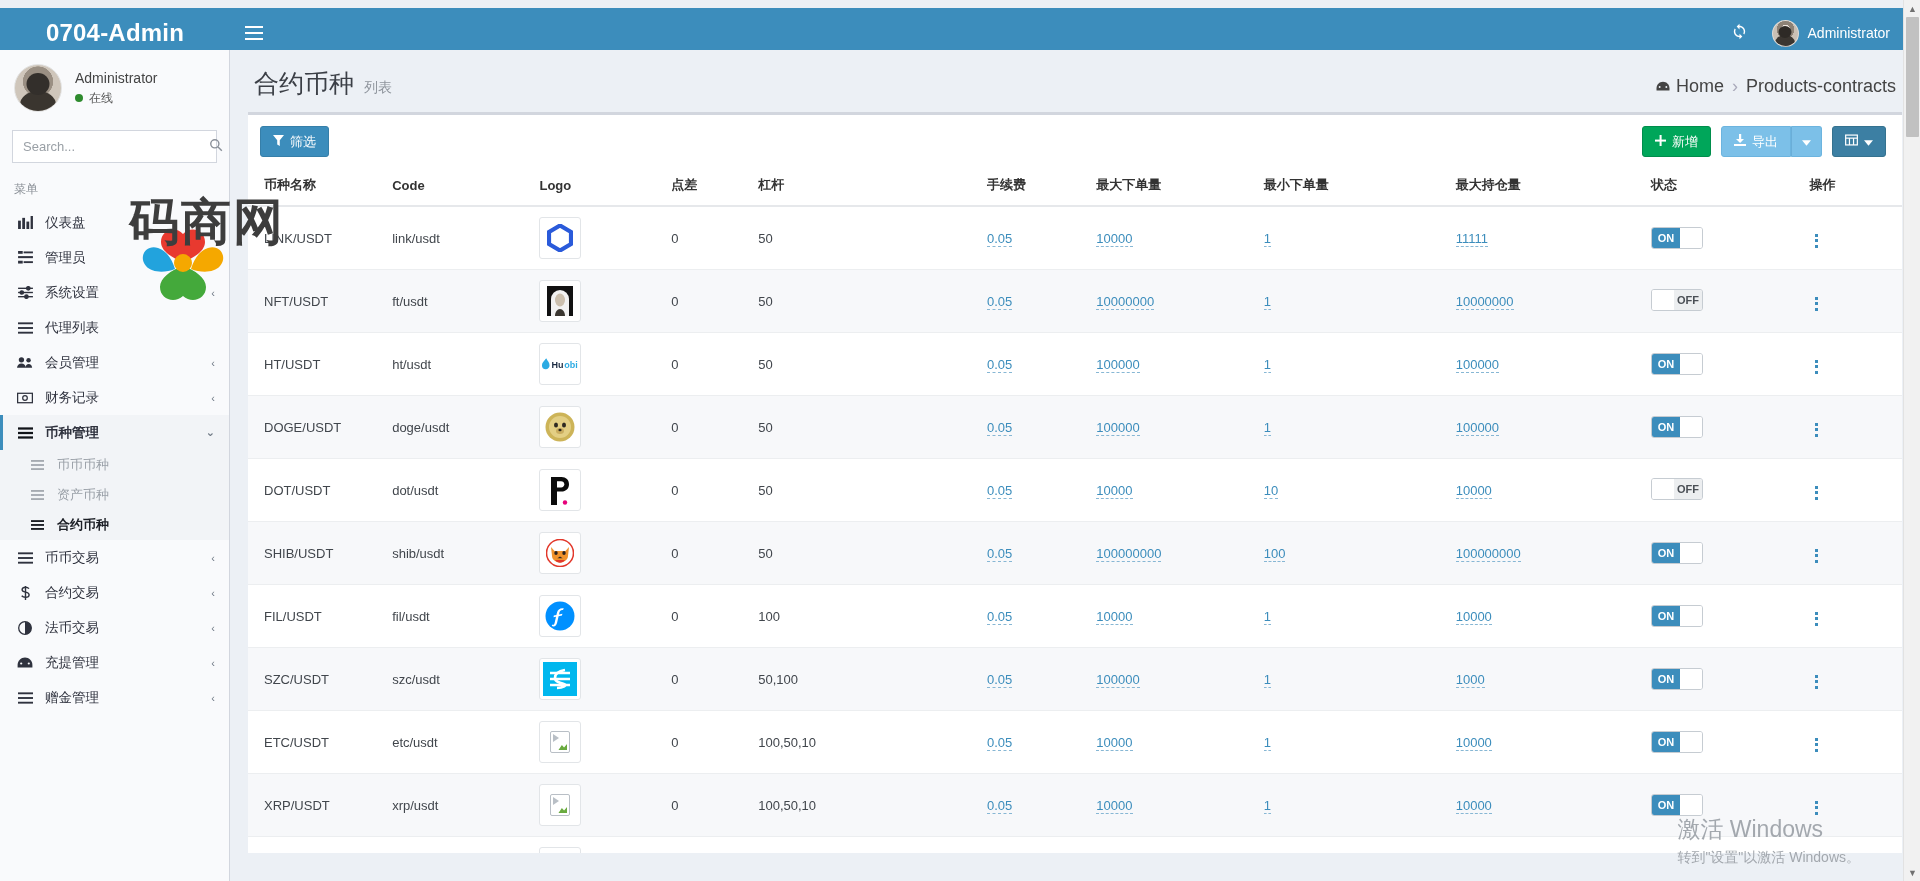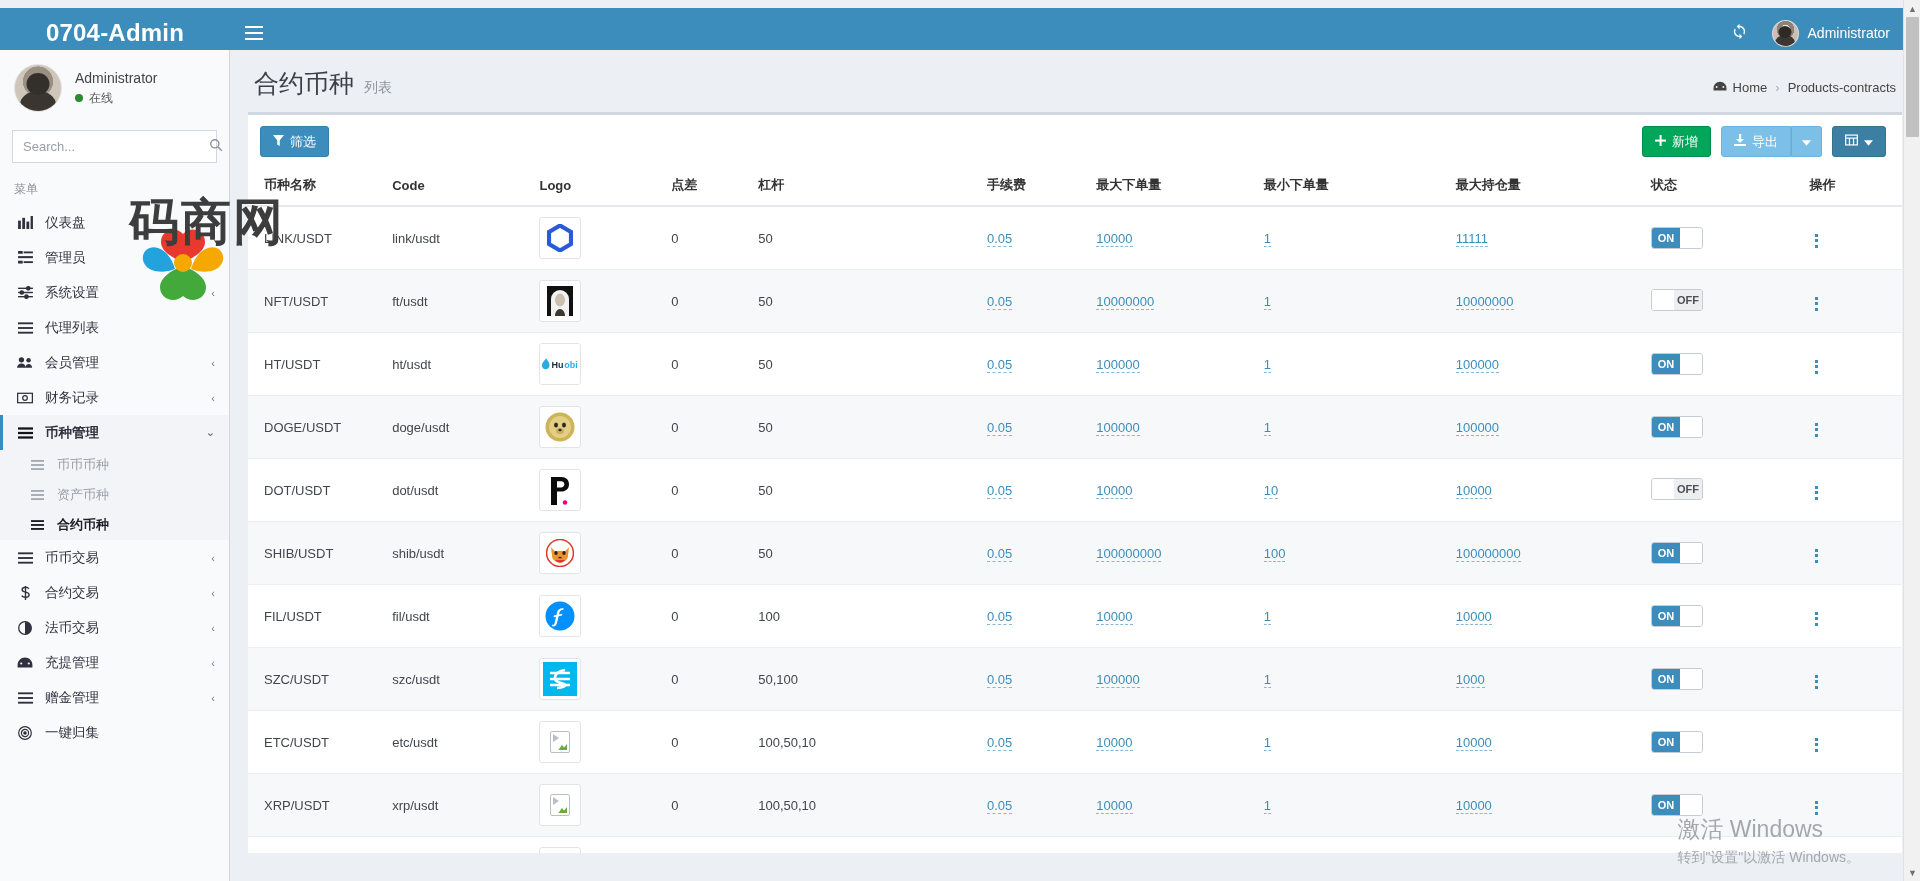--- a/index.html
+++ b/index.html
@@ -95,21 +95,21 @@
   .sider-logo {
     position: absolute; left: 128px; top: 176px; width: 110px; height: 78px; pointer-events: none;
   }
 
   
   .content { position: absolute; top: 50px; left: 230px; right: 0; height: 831px; background: #ecf0f5; overflow: hidden; }
   .content-header { padding: 17px 24px 12px 24px; display: flex; align-items: baseline; justify-content: space-between; }
   .page-title-wrap { display: flex; align-items: baseline; gap: 10px; }
   .page-title { font-size: 25px; color: #3b3f46; font-weight: normal; }
   .page-sub { font-size: 14px; color: #8e949c; }
-  .breadcrumb { display: flex; align-items: center; gap: 8px; font-size: 13px; color: #444; }
+  .breadcrumb { display: flex; align-items: center; gap: 8px; font-size: 18px; color: #444; }
   .breadcrumb .sep { color: #aab; }
   .bc-home { color: #444; display: flex; align-items: center; gap: 6px; }
 
   .box { margin: 0 18px; background: #fff; border-top: 3px solid #d2d6de; }
   .box-toolbar { display: flex; align-items: center; justify-content: space-between; padding: 11px 16px 10px 12px; }
   .btn {
     border: 1px solid transparent; height: 31px; padding: 0 12px; font-size: 13px;
     display: inline-flex; align-items: center; gap: 6px; cursor: pointer; border-radius: 3px;
     font-family: inherit; color: #fff;
   }
@@ -418,31 +418,20 @@
         <span class="mi-icon">
           <svg width="15" height="12" viewBox="0 0 16 12" fill="#2f323e">
               <rect x="0" y="0" width="16" height="2"></rect>
               <rect x="0" y="5" width="16" height="2"></rect>
               <rect x="0" y="10" width="16" height="2"></rect>
             </svg>
         </span>
         <span class="mi-label">赠金管理</span>
         <span class="mi-arrow">‹</span>
       </li>
-      <li class="menu-item">
-        <span class="mi-icon">
-          <svg width="14" height="14" viewBox="0 0 14 14" fill="none" stroke="#2f323e" stroke-width="1.2">
-              <circle cx="7" cy="7" r="6.3"></circle>
-              <circle cx="7" cy="7" r="3.6"></circle>
-              <circle cx="7" cy="7" r="1.2" fill="#2f323e"></circle>
-            </svg>
-        </span>
-        <span class="mi-label">一键归集</span>
-        <span class="mi-arrow"></span>
-      </li>
     </ul>
 
     <div class="sider-logo">
       <svg width="110" height="78" viewBox="0 0 110 78">
         <g>
           <path d="M55 8c8-9 22-4 22 8 0 9-11 16-22 20-11-4-22-11-22-20 0-12 14-17 22-8z" fill="#e8392f"></path>
           <path d="M30 22c-12-4-20 9-12 18 6 7 19 7 29 3-3-10-9-19-17-21z" fill="#22a3dd"></path>
           <path d="M80 22c12-4 20 9 12 18-6 7-19 7-29 3 3-10 9-19 17-21z" fill="#f5a800"></path>
           <path d="M55 70c-9 8-23 3-23-9 0-9 11-17 23-21 12 4 23 12 23 21 0 12-14 17-23 9z" fill="#44a93b"></path>
           <circle cx="55" cy="37" r="9" fill="#f5a800"></circle>

